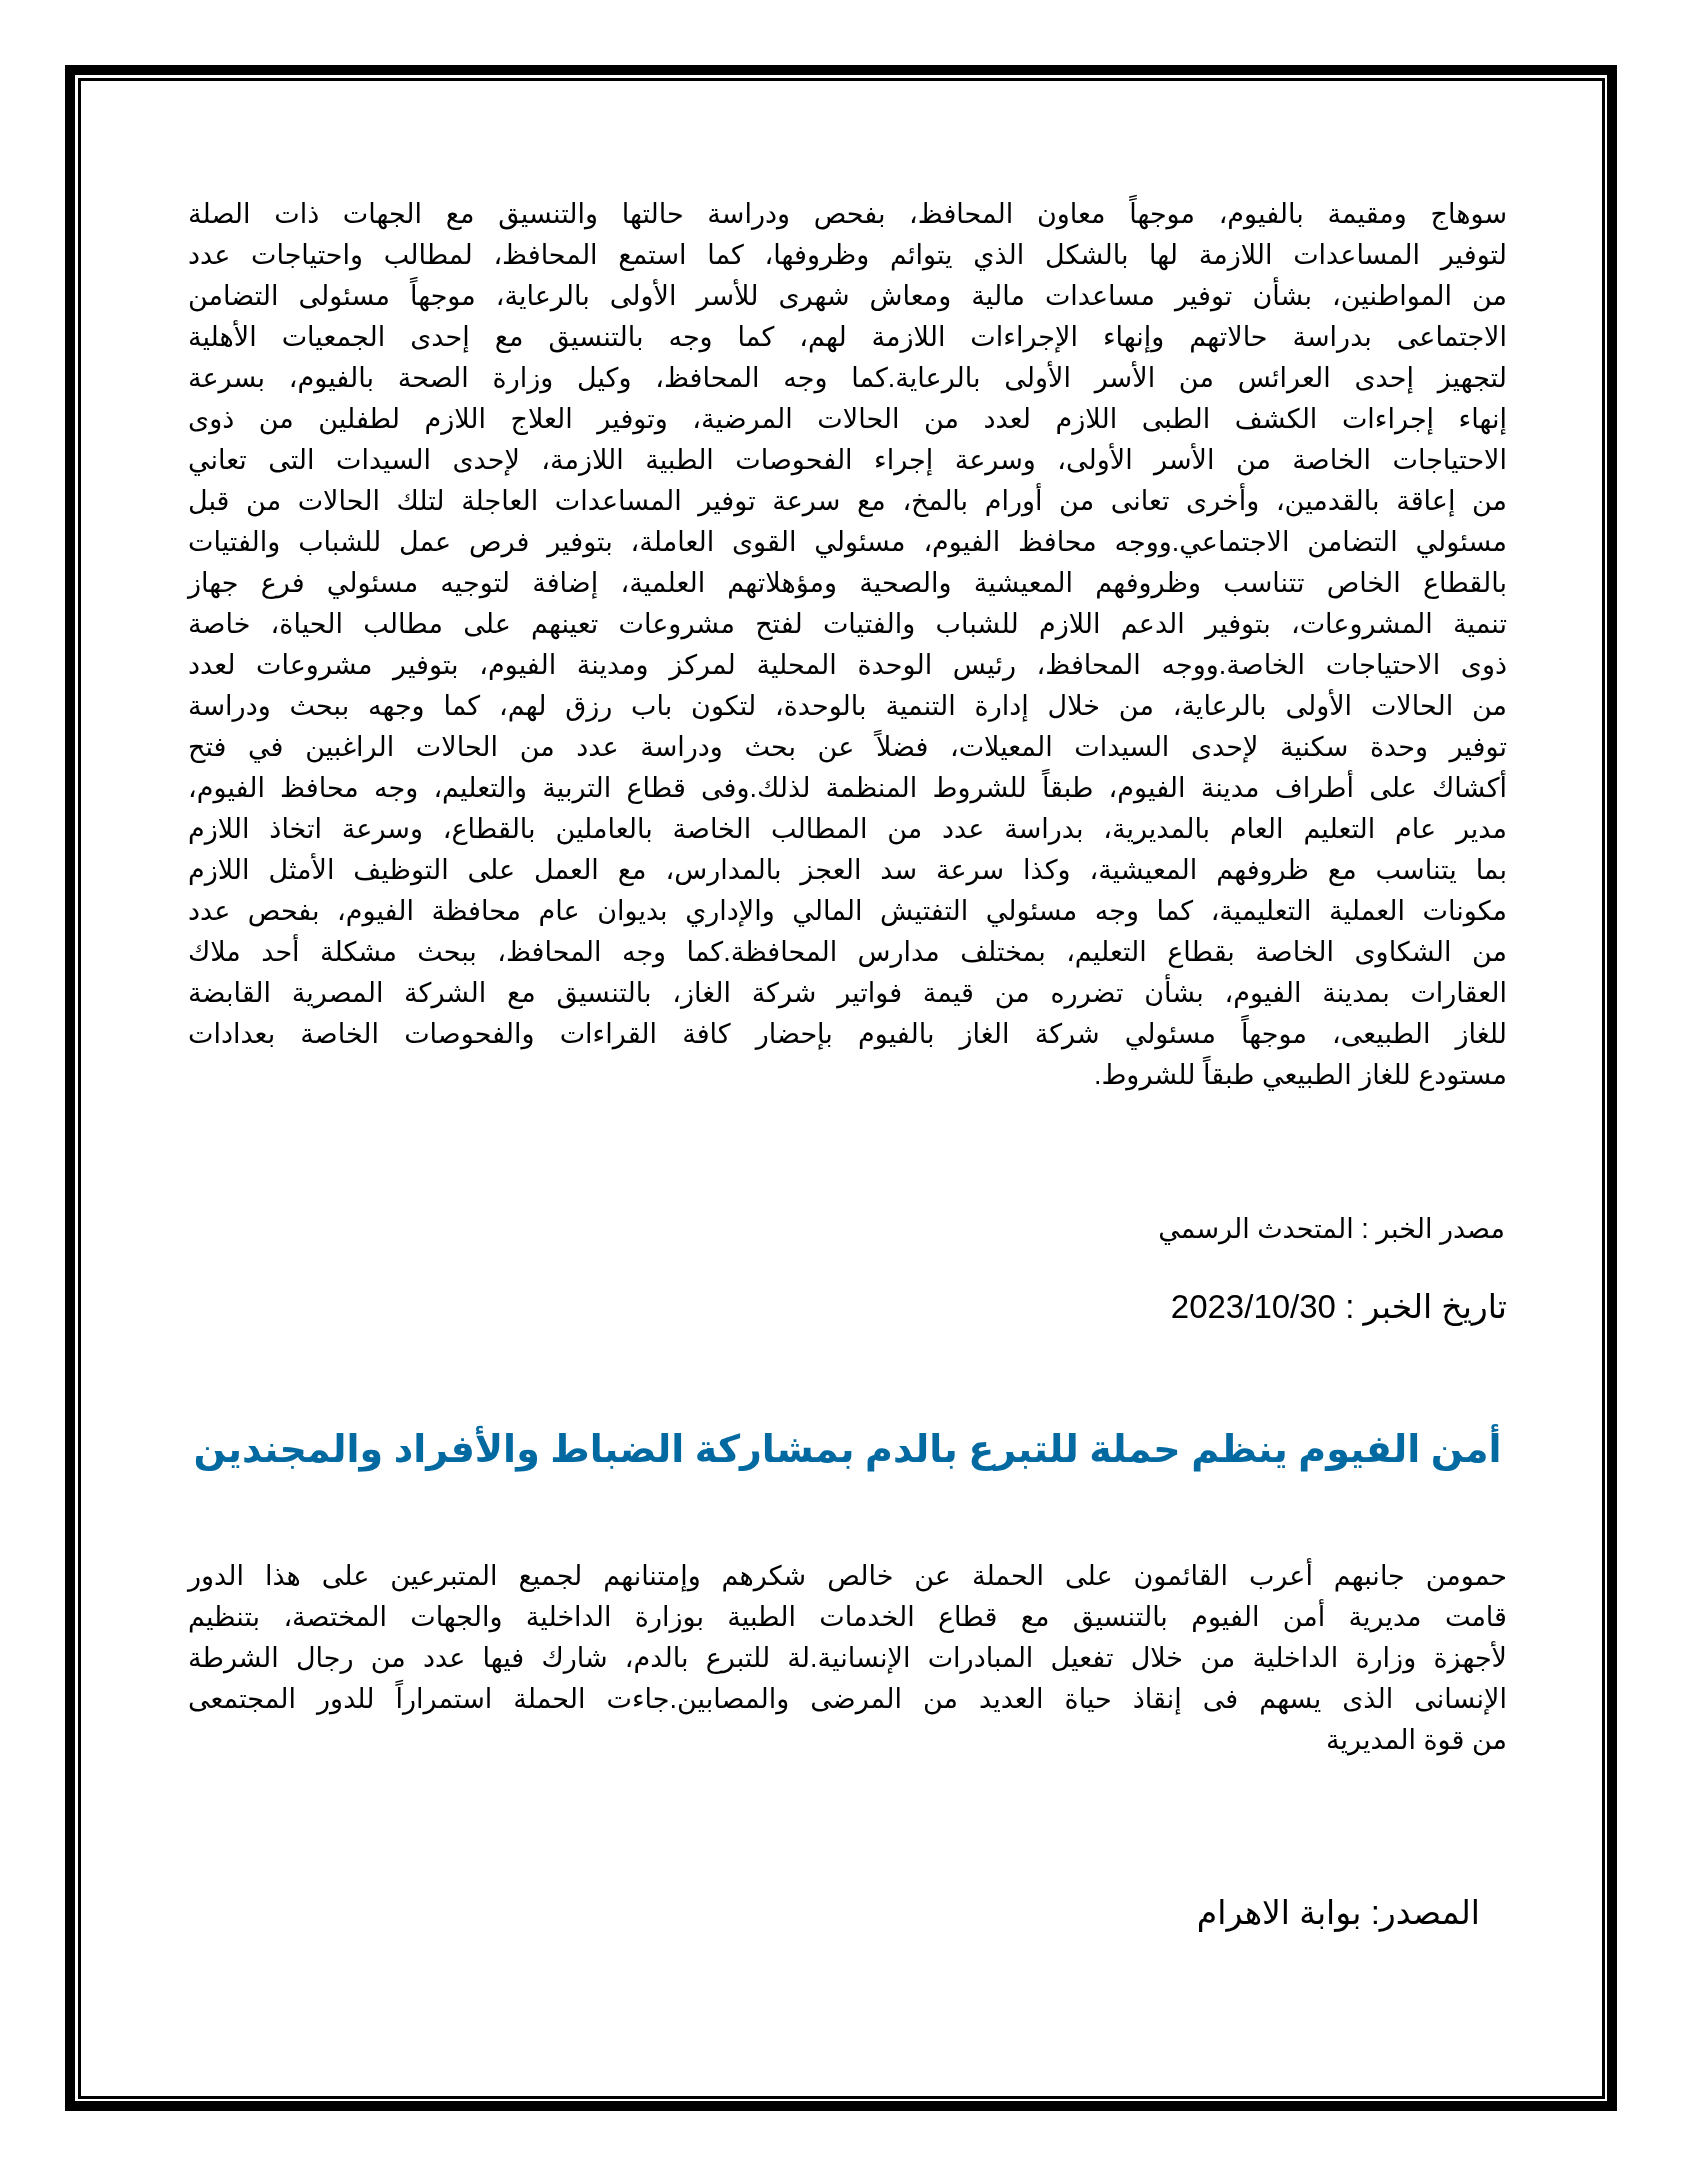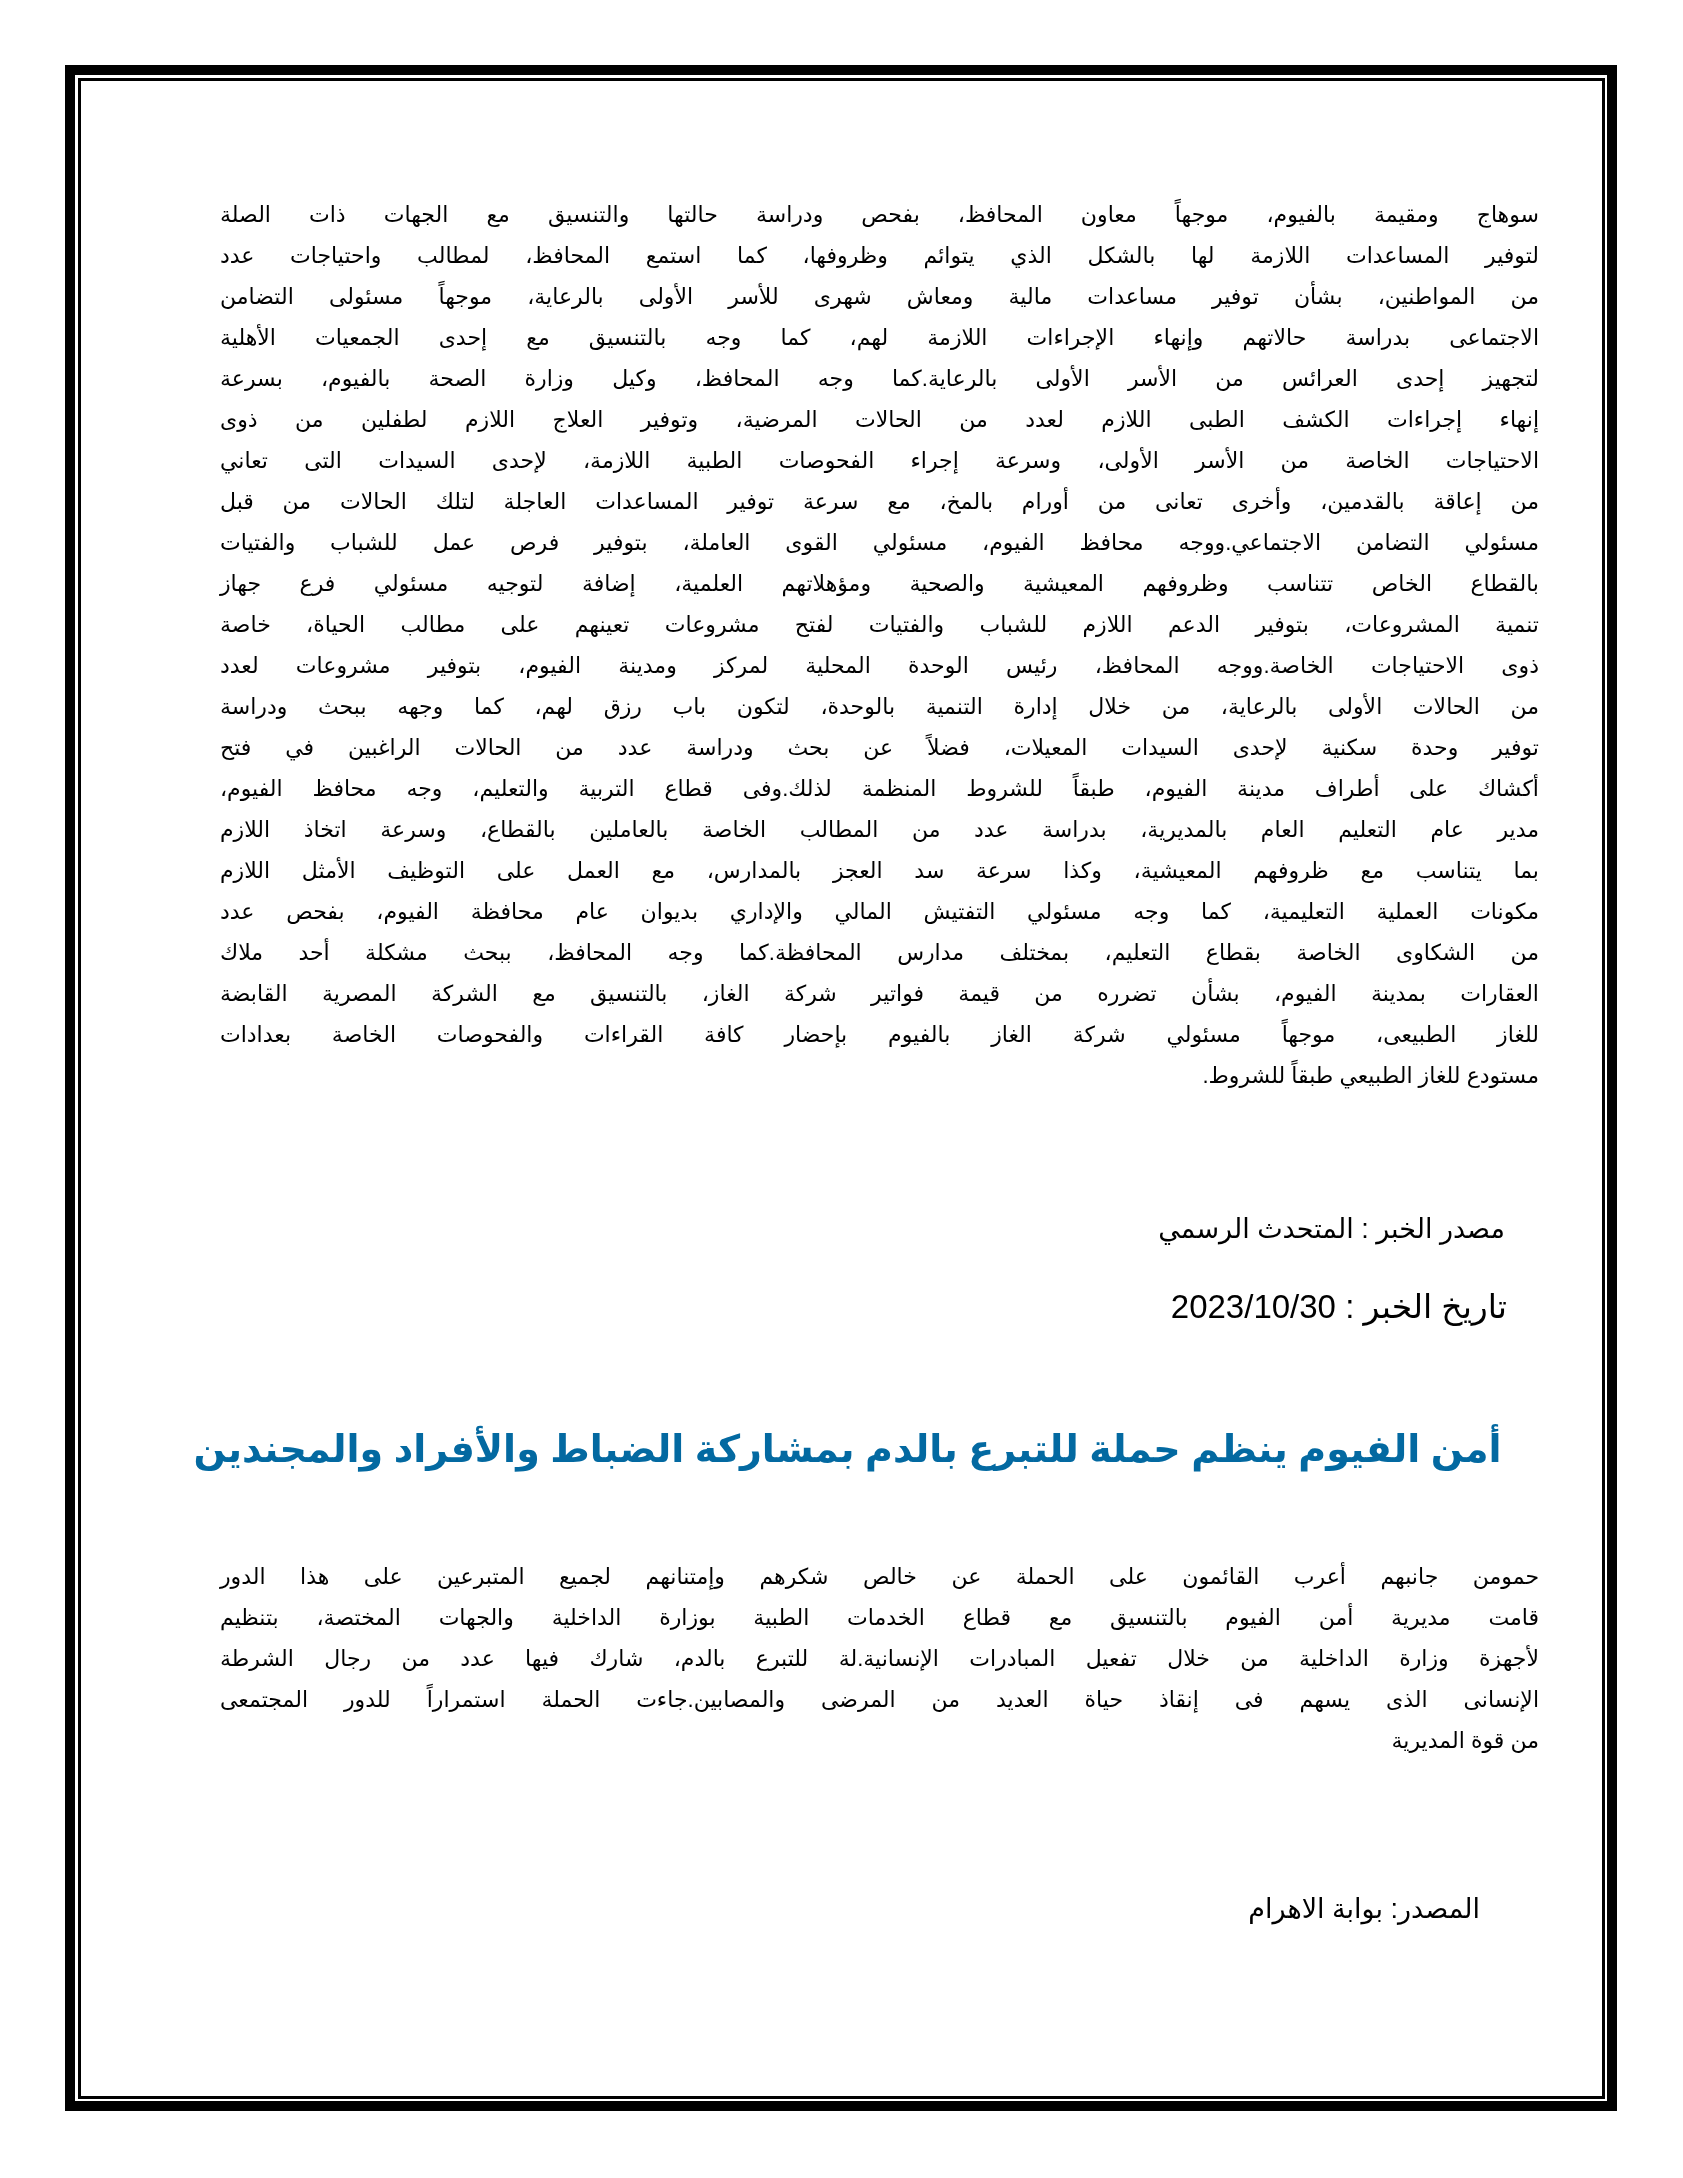--- a/index.html
+++ b/index.html
@@ -31,25 +31,24 @@
       width: 1527px;
       height: 2021px;
       box-sizing: border-box;
       border: 3px solid #000000;
     }
     .text-block {
       position: absolute;
       direction: rtl;
       text-align: justify;
       text-align-last: right;
-      font-size: 22px;
+      font-size: 27px;
       line-height: 41px;
       left: 188px;
       width: 1319px;
-      margin-left: 32px;
     }
     .line {
       display: block;
       text-align: justify;
       text-align-last: justify;
       white-space: nowrap;
     }
     .line.last {
       text-align-last: right;
     }
@@ -84,21 +83,21 @@
       font-weight: bold;
       color: #0369a1;
       white-space: nowrap;
     }
     #article2 {
       top: 1556px;
     }
     #page-source-line {
       top: 1893px;
       right: 203px;
-      font-size: 27px;
+      font-size: 33px;
     }
   </style>
 </head>
 <body>
 
 <div class="page-border-outer"></div>
 <div class="page-border-inner"></div>
 
 <div id="article1" class="text-block">
   <span class="line">سوهاج ومقيمة بالفيوم، موجهاً معاون المحافظ، بفحص ودراسة حالتها والتنسيق مع الجهات ذات الصلة</span>

